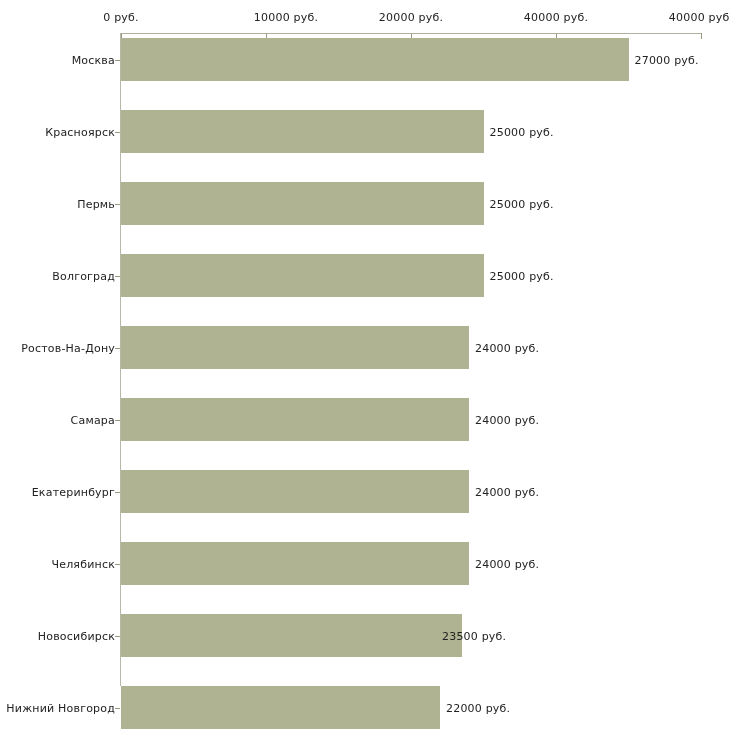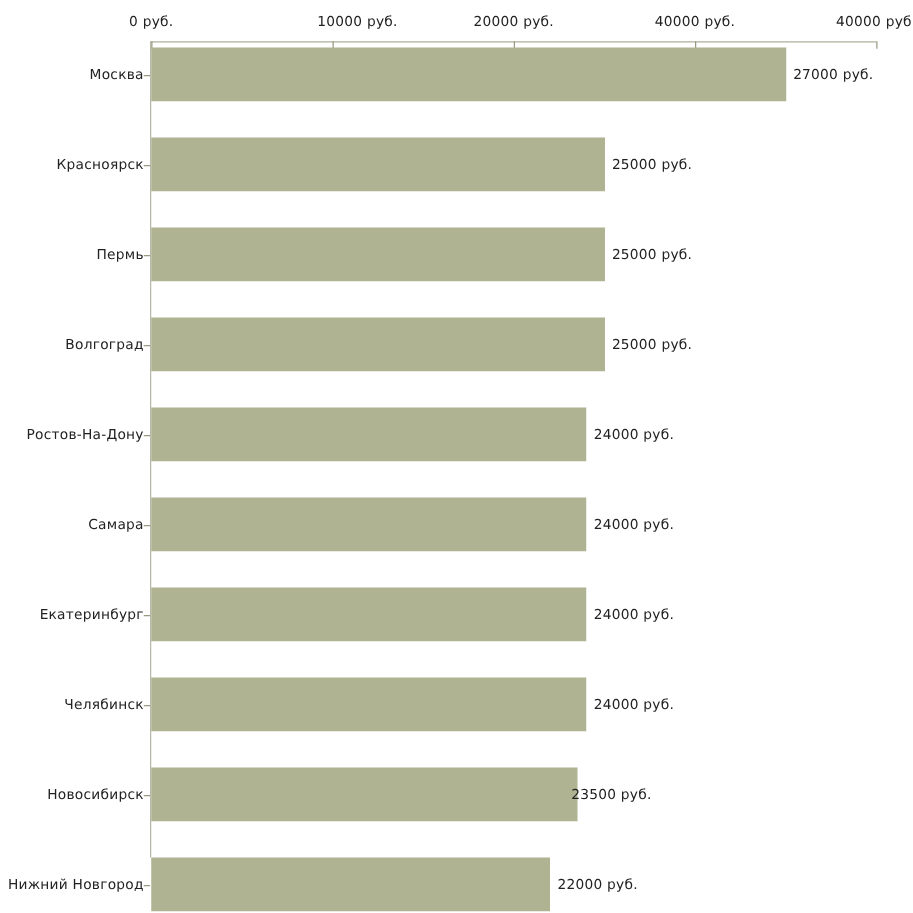--- a/index.html
+++ b/index.html
@@ -146,18 +146,18 @@
         <div class="bar-value-label" style="left: 489.5px; top: 275.5px;">25000 руб.</div>
         <div class="bar" style="top: 326px; height: 43px; width: 348px; background: rgb(175, 179, 145);"></div>
         <div class="bar-value-label" style="left: 475px; top: 347.5px;">24000 руб.</div>
         <div class="bar" style="top: 398px; height: 43px; width: 348px; background: rgb(175, 179, 145);"></div>
         <div class="bar-value-label" style="left: 475px; top: 419.5px;">24000 руб.</div>
         <div class="bar" style="top: 470px; height: 43px; width: 348px; background: rgb(175, 179, 145);"></div>
         <div class="bar-value-label" style="left: 475px; top: 491.5px;">24000 руб.</div>
         <div class="bar" style="top: 542px; height: 43px; width: 348px; background: rgb(175, 179, 145);"></div>
         <div class="bar-value-label" style="left: 475px; top: 563.5px;">24000 руб.</div>
         <div class="bar" style="top: 614px; height: 43px; width: 340.75px; background: rgb(175, 179, 145);"></div>
-        <div class="bar-value-label" style="left: 457px; top: 635.5px;">23500 руб.</div>
+        <div class="bar-value-label" style="left: 442px; top: 635.5px;">23500 руб.</div>
         <div class="bar" style="top: 686px; height: 43px; width: 319px; background: rgb(175, 179, 145);"></div>
         <div class="bar-value-label" style="left: 446px; top: 707.5px;">22000 руб.</div>
       </div>
   </div>
 </div>
 
 </body></html>

